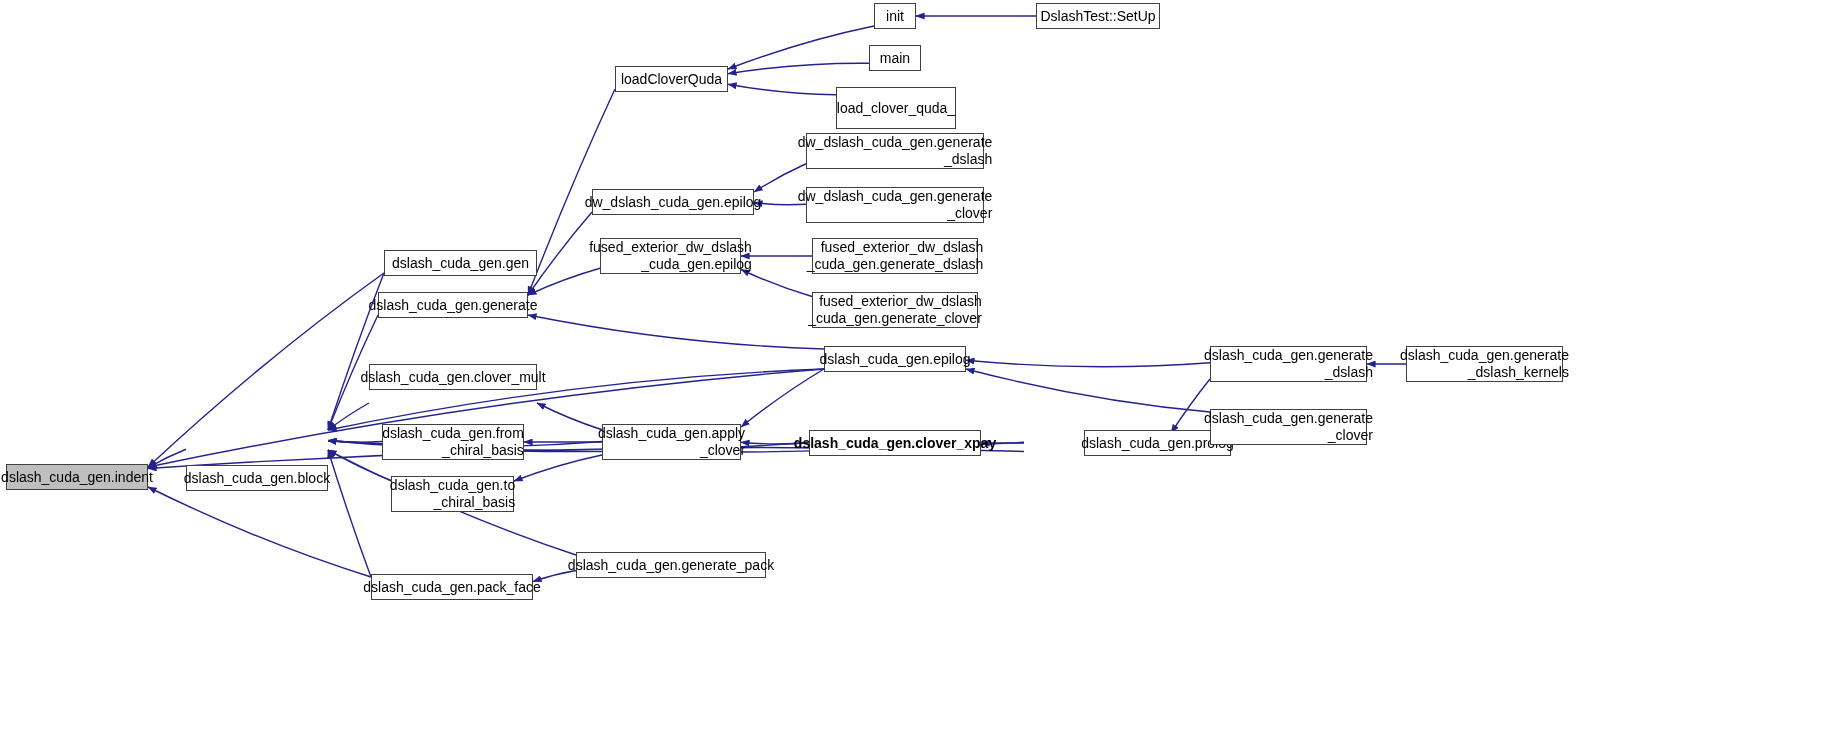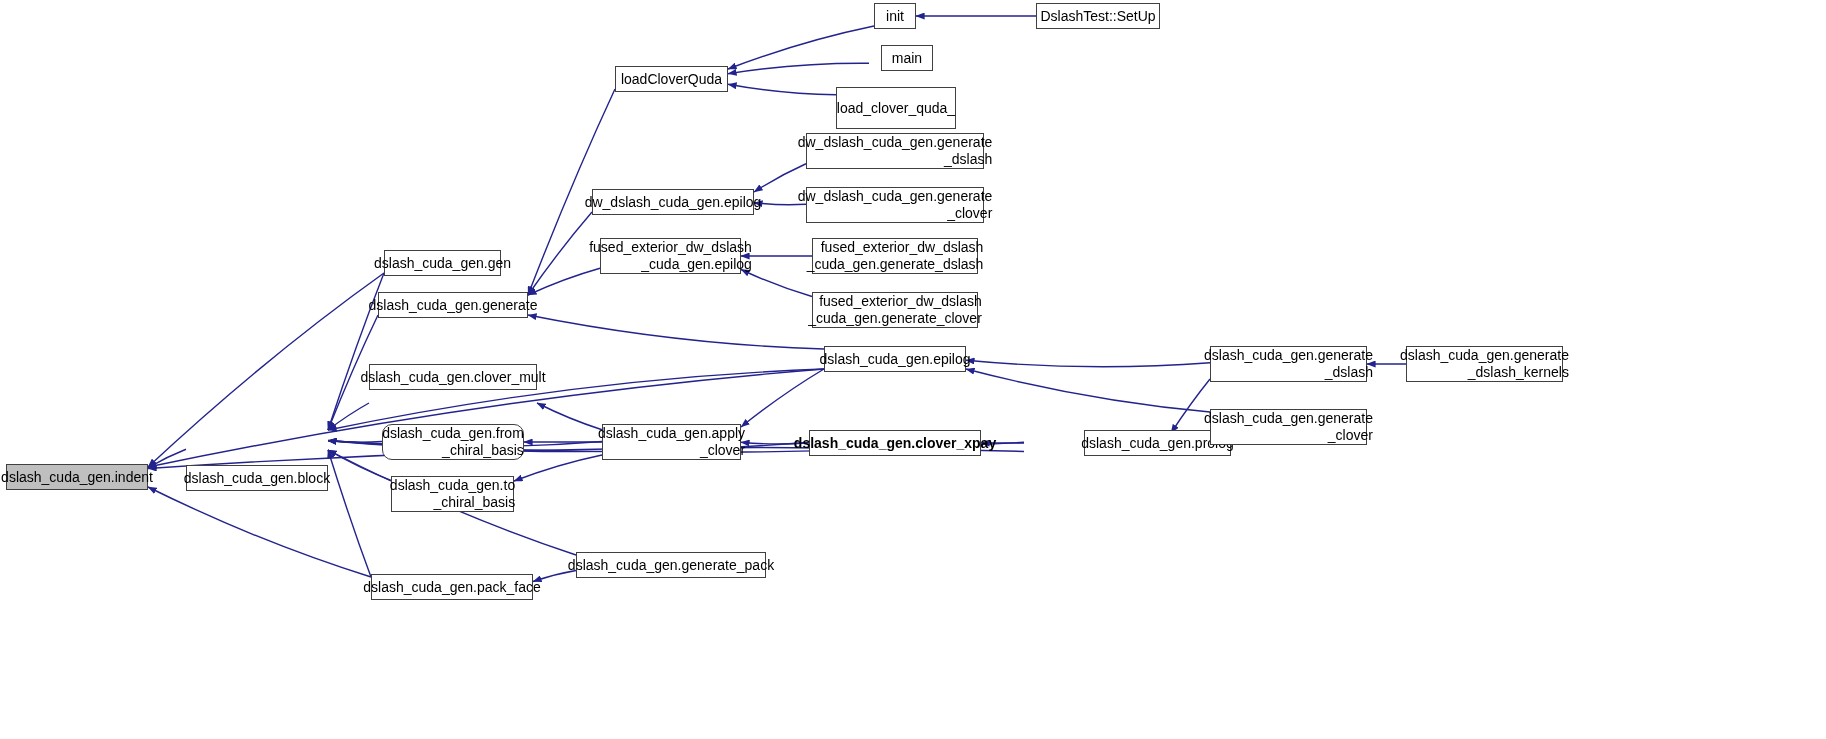--- a/index.html
+++ b/index.html
@@ -92,37 +92,37 @@
         <path d="M1210,362.75 Q1088,371.74853789571955 966,360.25" marker-end="url(#ah)" stroke="#23238e"></path>
         <path d="M1210,412 Q1088,400.90591850823364 966,369" marker-end="url(#ah)" stroke="#23238e"></path>
         <path d="M1210,379 Q1190.5,403.202345982792 1171,433" marker-end="url(#ah)" stroke="#23238e"></path>
         <path d="M1210,431 Q1190.5,433.3278935440589 1171,439" marker-end="url(#ah)" stroke="#23238e"></path>
         <path d="M1406,364 Q1386.5,364 1367,364" marker-end="url(#ah)" stroke="#23238e"></path>
       </g>
   </svg>
   <div id="node-layer">
       <div class="node current" style="left: 6px; top: 464px; width: 142px; height: 26px;">dslash_cuda_gen.indent</div>
       <div class="node" style="left: 186px; top: 427px; width: 142px; height: 26px; margin-top: 38px;">dslash_cuda_gen.block</div>
-      <div class="node" style="left: 384px; top: 250px; width: 117px; height: 26px;">dslash_cuda_gen.gen</div>
+      <div class="node" style="left: 384px; top: 250px; width: 153px; height: 26px;">dslash_cuda_gen.gen</div>
       <div class="node" style="left: 378px; top: 292px; width: 150px; height: 26px;">dslash_cuda_gen.generate</div>
       <div class="node" style="left: 369px; top: 364px; width: 168px; height: 26px;">dslash_cuda_gen.clover_mult</div>
-      <div class="node" style="left: 382px; top: 424px; width: 142px; height: 36px; border-radius: 10px;">dslash_cuda_gen.from
+      <div class="node" style="left: 382px; top: 424px; width: 142px; height: 36px;">dslash_cuda_gen.from
 _chiral_basis</div>
       <div class="node" style="left: 391px; top: 476px; width: 123px; height: 36px;">dslash_cuda_gen.to
 _chiral_basis</div>
       <div class="node" style="left: 371px; top: 574px; width: 162px; height: 26px;">dslash_cuda_gen.pack_face</div>
       <div class="node" style="left: 576px; top: 552px; width: 190px; height: 26px;">dslash_cuda_gen.generate_pack</div>
       <div class="node" style="left: 602px; top: 424px; width: 139px; height: 36px;">dslash_cuda_gen.apply
 _clover</div>
       <div class="node" style="left: 809px; top: 430px; width: 172px; height: 26px; font-weight: bold;">dslash_cuda_gen.clover_xpay</div>
       <div class="node" style="left: 1084px; top: 430px; width: 147px; height: 26px;">dslash_cuda_gen.prolog</div>
       <div class="node" style="left: 824px; top: 346px; width: 142px; height: 26px;">dslash_cuda_gen.epilog</div>
       <div class="node" style="left: 615px; top: 66px; width: 113px; height: 26px;">loadCloverQuda</div>
       <div class="node" style="left: 874px; top: 3px; width: 42px; height: 26px;">init</div>
-      <div class="node" style="left: 869px; top: 45px; width: 52px; height: 26px; margin-left: 12px;">main</div>
+      <div class="node" style="left: 869px; top: 45px; width: 52px; height: 26px;">main</div>
       <div class="node" style="left: 836px; top: 87px; width: 120px; height: 42px;">load_clover_quda_</div>
       <div class="node" style="left: 1036px; top: 3px; width: 124px; height: 26px;">DslashTest::SetUp</div>
       <div class="node" style="left: 592px; top: 189px; width: 162px; height: 26px;">dw_dslash_cuda_gen.epilog</div>
       <div class="node" style="left: 806px; top: 133px; width: 178px; height: 36px;">dw_dslash_cuda_gen.generate
 _dslash</div>
       <div class="node" style="left: 806px; top: 187px; width: 178px; height: 36px;">dw_dslash_cuda_gen.generate
 _clover</div>
       <div class="node" style="left: 600px; top: 238px; width: 141px; height: 36px;">fused_exterior_dw_dslash
 _cuda_gen.epilog</div>
       <div class="node" style="left: 812px; top: 238px; width: 166px; height: 36px;">fused_exterior_dw_dslash

